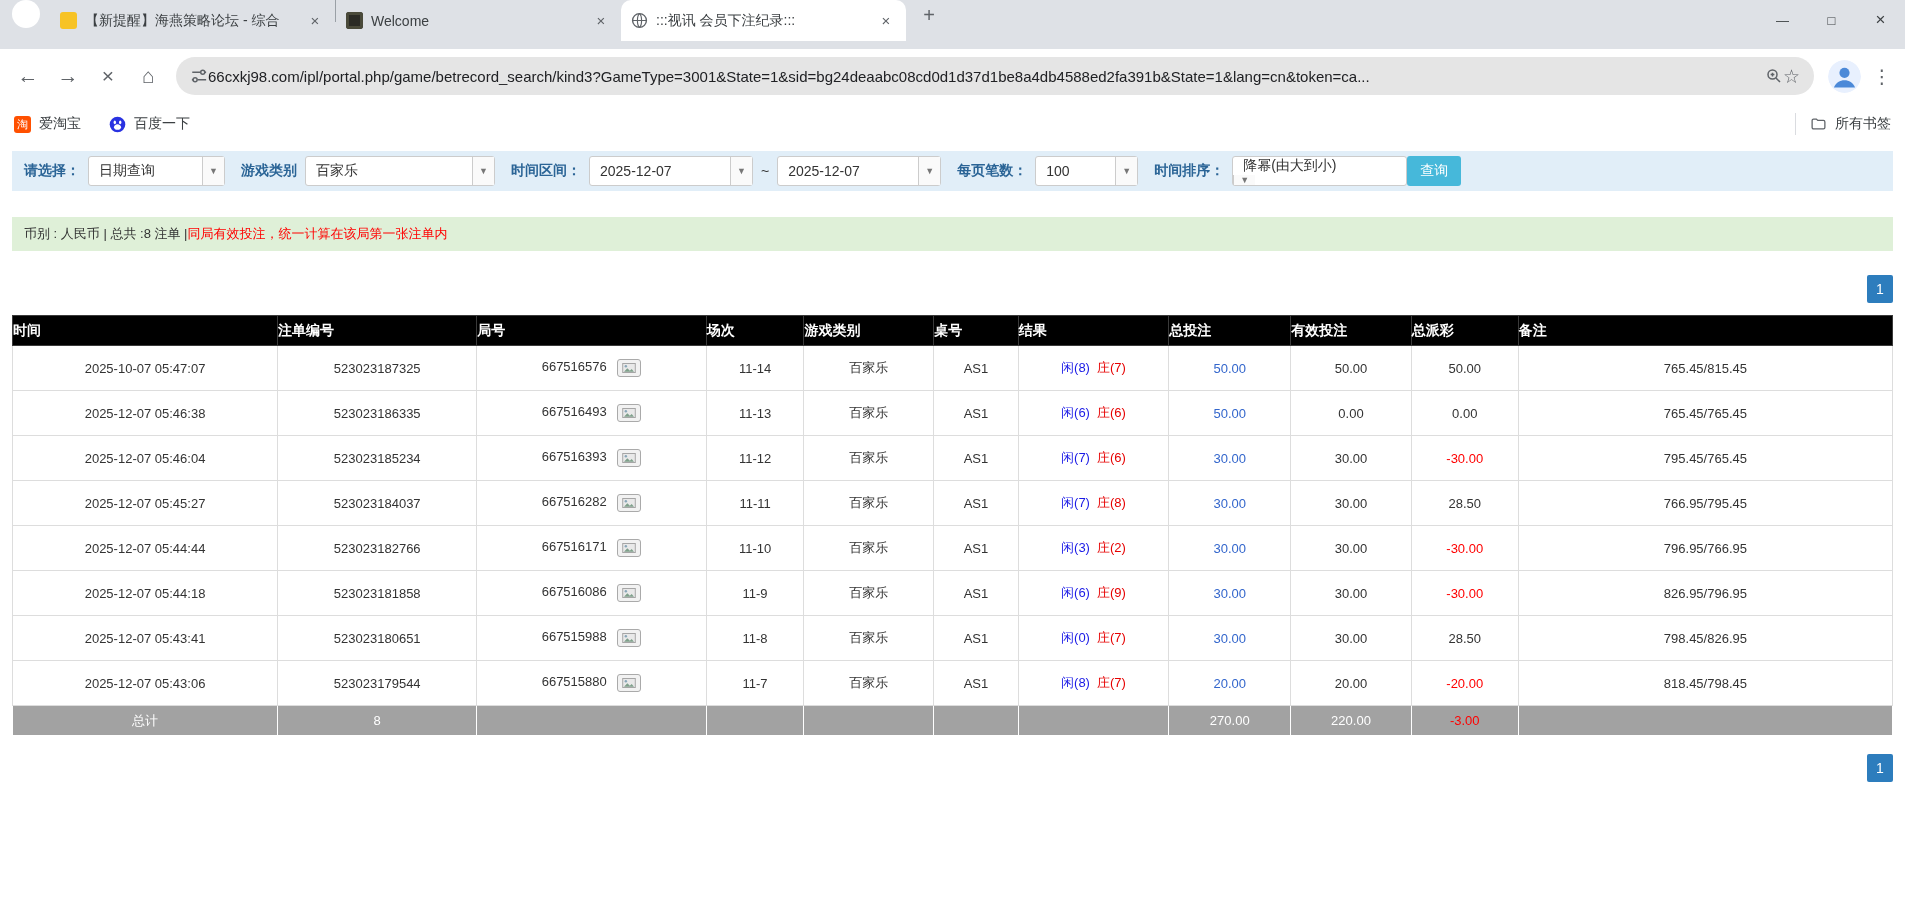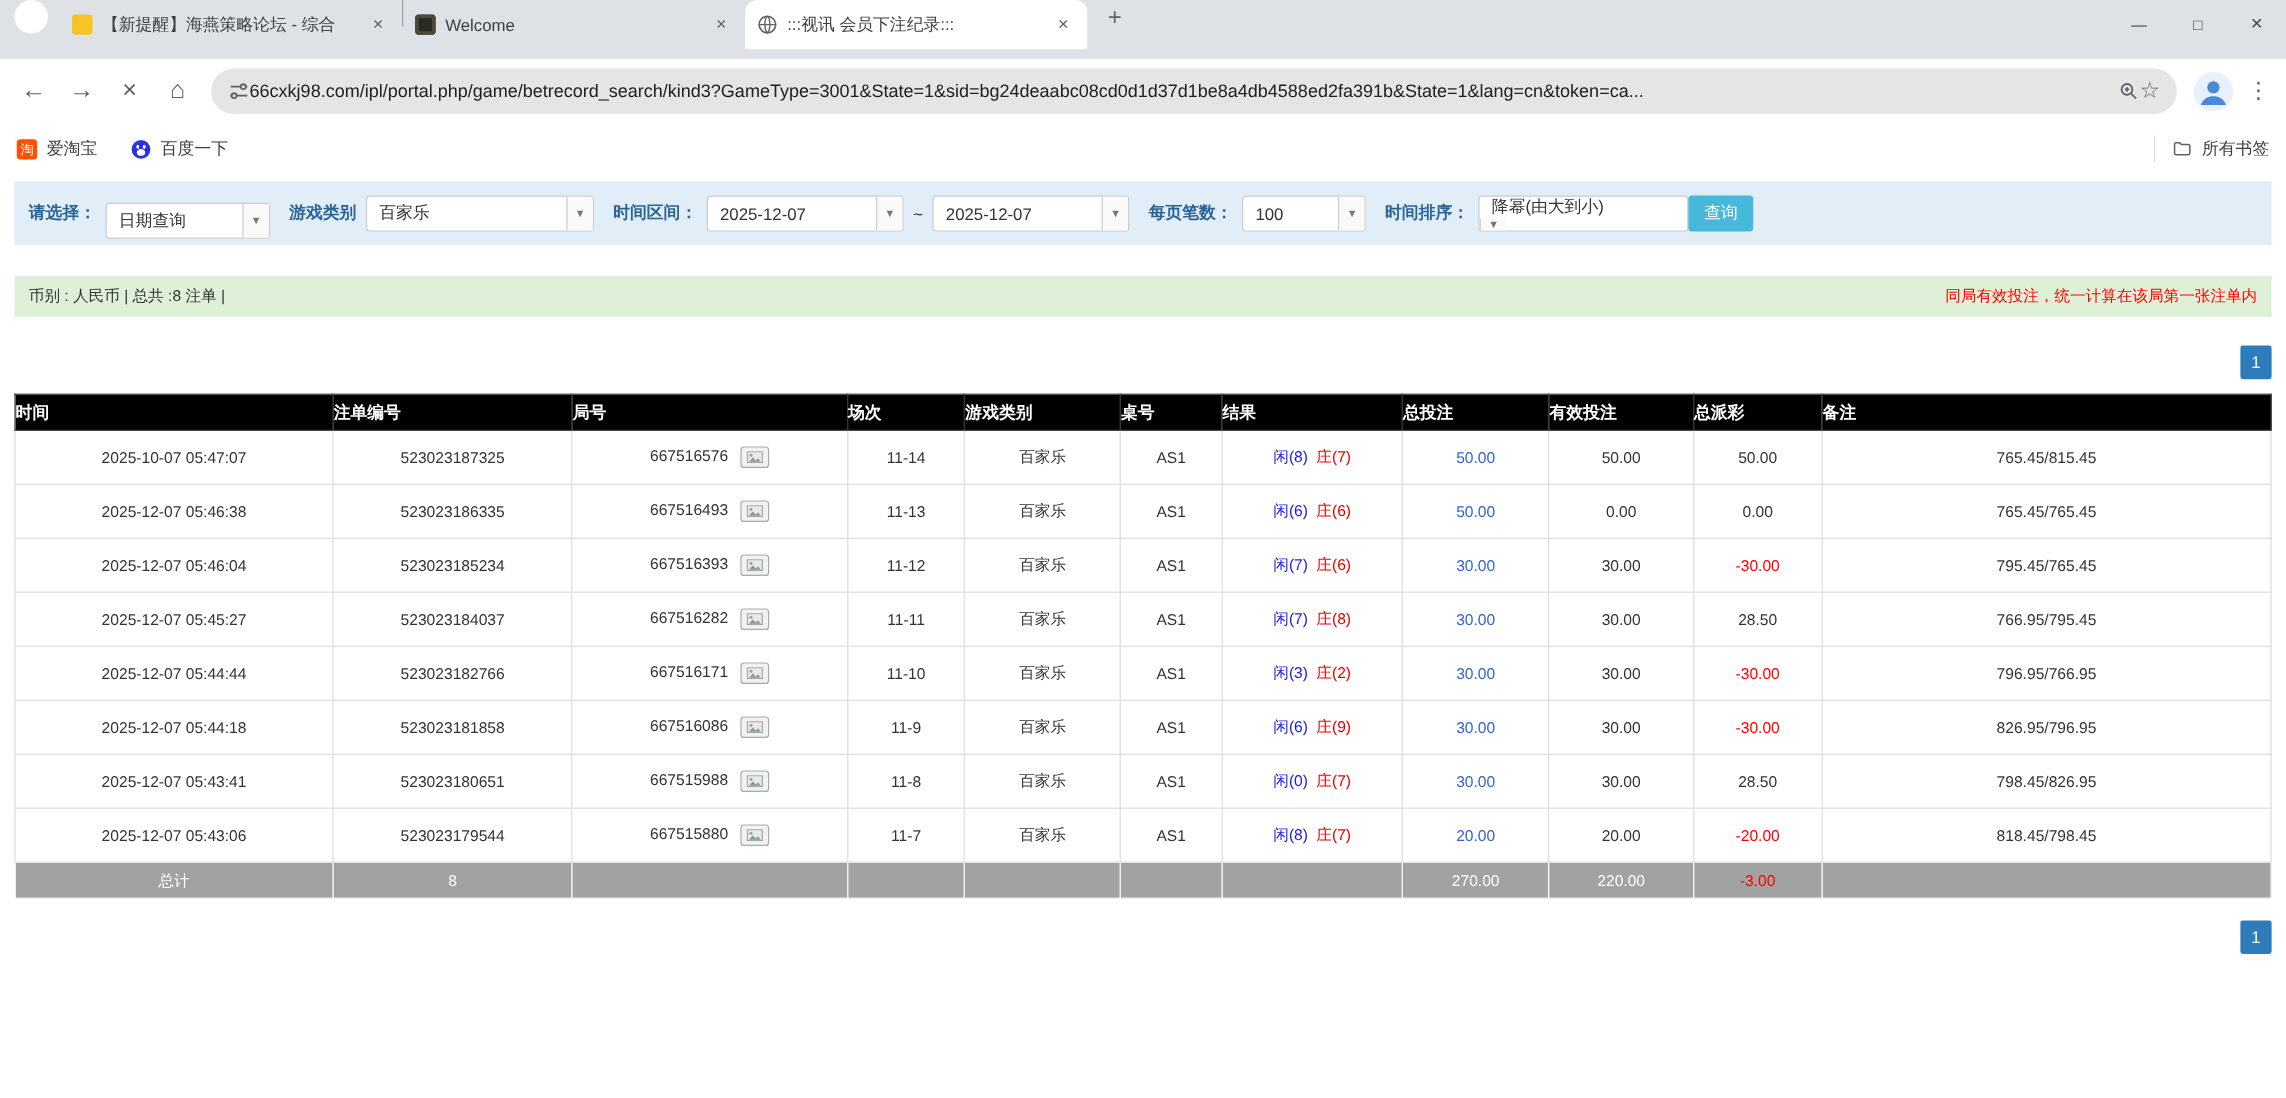--- a/index.html
+++ b/index.html
@@ -43,24 +43,24 @@
   .bm-sep { width: 1px; height: 22px; background: #dadce0; }
   
   .page { padding: 6px 12px 0; }
   .page-title { font-size: 20px; color: #333; font-weight: 400; margin: 10px 0 16px 2px; }
   .filterbar { background: #e1eef8; padding: 5px 10px; display: flex; align-items: center; }
   .flabel { color: #2a6496; font-weight: bold; font-size: 14px; margin: 0 8px 0 16px; white-space: nowrap; }
   .flabel.first { margin-left: 2px; }
   .select { background: #fff; border: 1px solid #ccc; height: 30px; display: flex; align-items: stretch; border-radius: 3px; flex: none; }
   .select .val { padding: 0 10px; font-size: 14px; color: #333; flex: 1; display: flex; align-items: center; white-space: nowrap; overflow: hidden; }
   .select .arr { width: 22px; border-left: 1px solid #ccc; display: flex; align-items: center; justify-content: center; color: #777; font-size: 9px; background: #fafafa; }
-  .w-query { width: 137px; margin-top: 13px; } .w-game { width: 190px; } .w-date { width: 164px; } .w-size { width: 103px; } .w-sort { width: 175px; flex-direction: column; }
+  .w-query { width: 137px; } .w-game { width: 190px; } .w-date { width: 164px; } .w-size { width: 103px; } .w-sort { width: 175px; flex-direction: column; }
   .tilde { font-size: 14px; color: #333; margin: 0 8px; }
   .btn-search { background: #46b8da; color: #fff; border: none; height: 30px; padding: 0 13px; font-size: 14px; border-radius: 3px; cursor: pointer; font-family: inherit; }
-  .summarybar { margin-top: 26px; background: #dff0d8; height: 34px; display: flex; align-items: center; justify-content: space-between; padding: 0 12px; font-size: 13px; color: #333; }
+  .summarybar { margin-top: 26px; background: #dff0d8; height: 34px; display: flex; align-items: center; padding: 0 12px; font-size: 13px; color: #333; }
   .summary-right { color: #ff0000; }
   .pagerow { display: flex; justify-content: flex-end; margin-top: 24px; }
   .pagerow.bottom { margin-top: 18px; }
   .pagebtn { min-width: 26px; height: 28px; background: #2d7dbd; color: #fff; display: flex; align-items: center; justify-content: center; font-size: 14px; border-radius: 2px; padding: 0 6px; }
   
   table.records { width: 100%; border-collapse: collapse; margin-top: 12px; table-layout: fixed; }
   .records th { background: #000; color: #fff; font-size: 14px; font-weight: bold; height: 30px; border: 1px solid #3a3a3a; text-align: left; }
   .records tbody td { border: 1px solid #ddd; height: 45px; text-align: center; font-size: 13px; color: #333; background: #fff; }
   .records .bet-blue { color: #3366cc; }
   .res-player { color: #1a1ae6; margin-right: 7px; }

